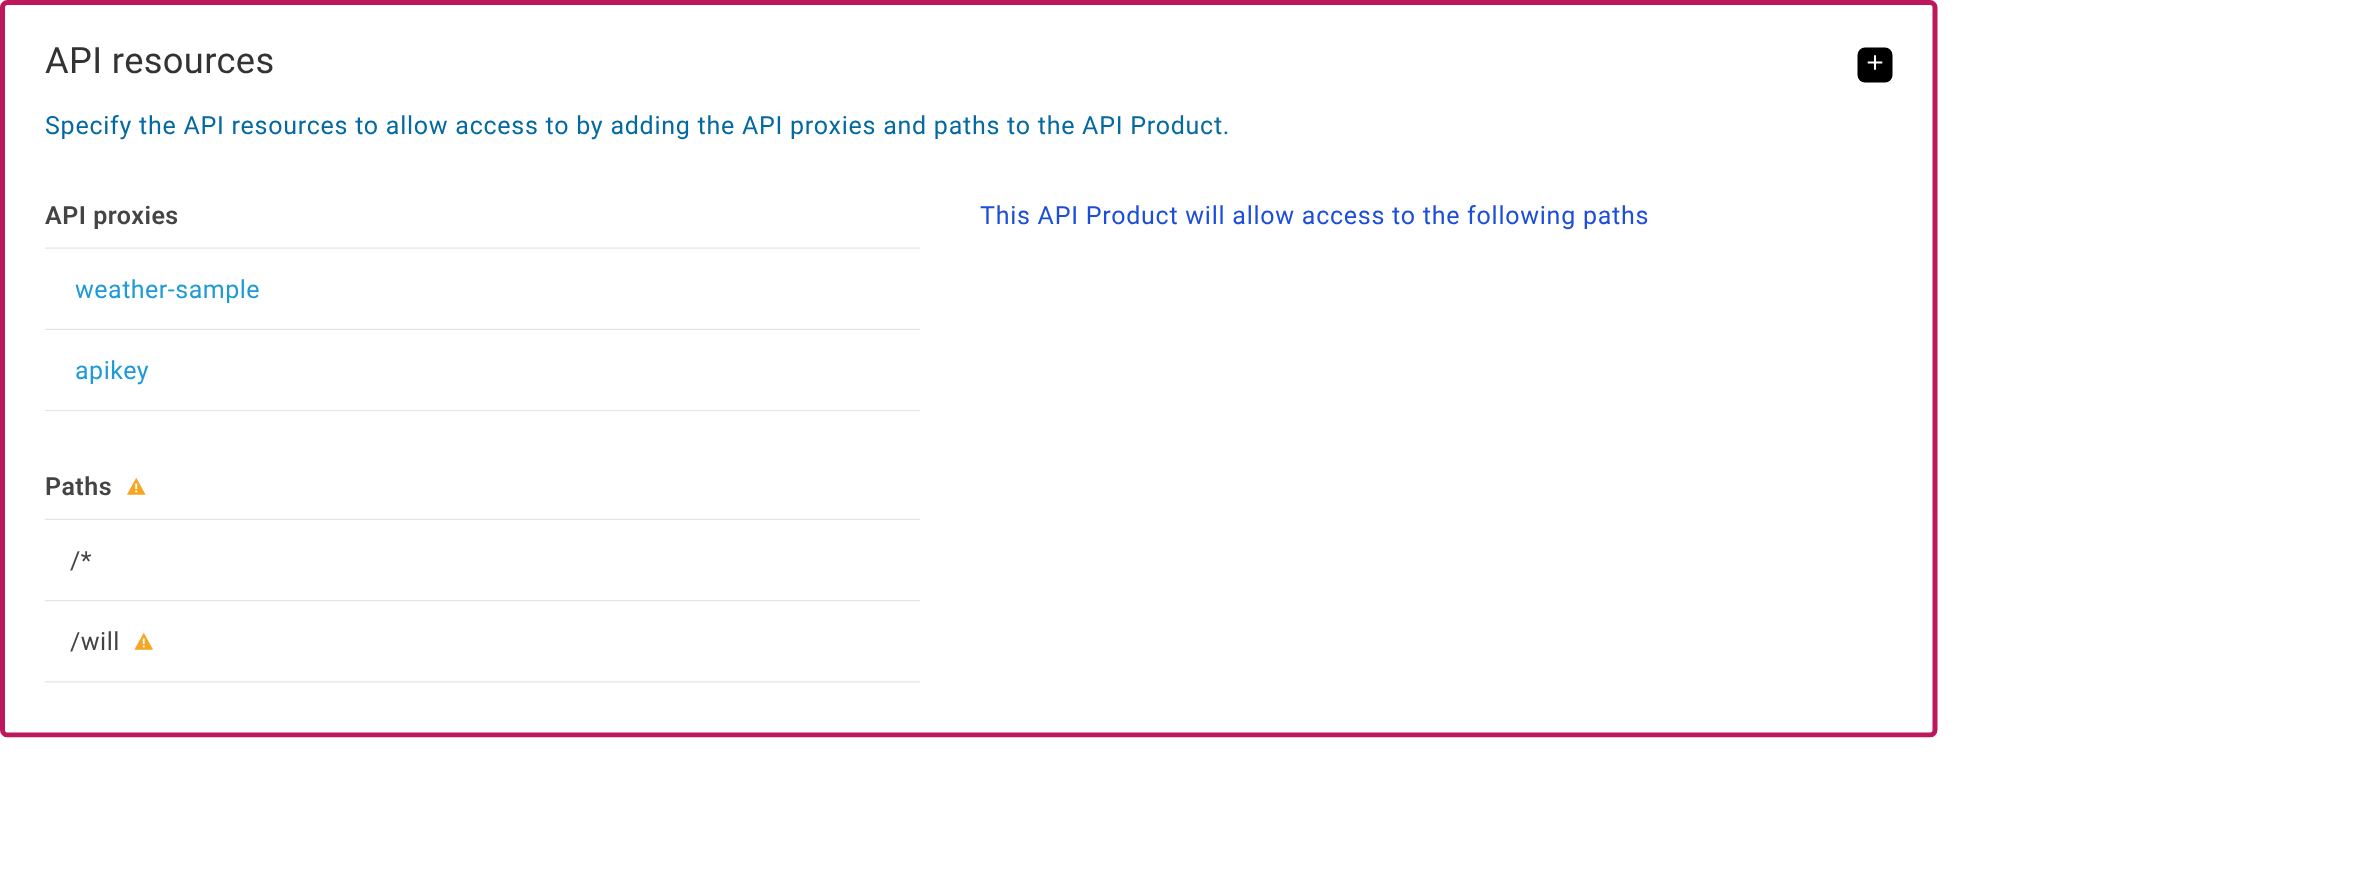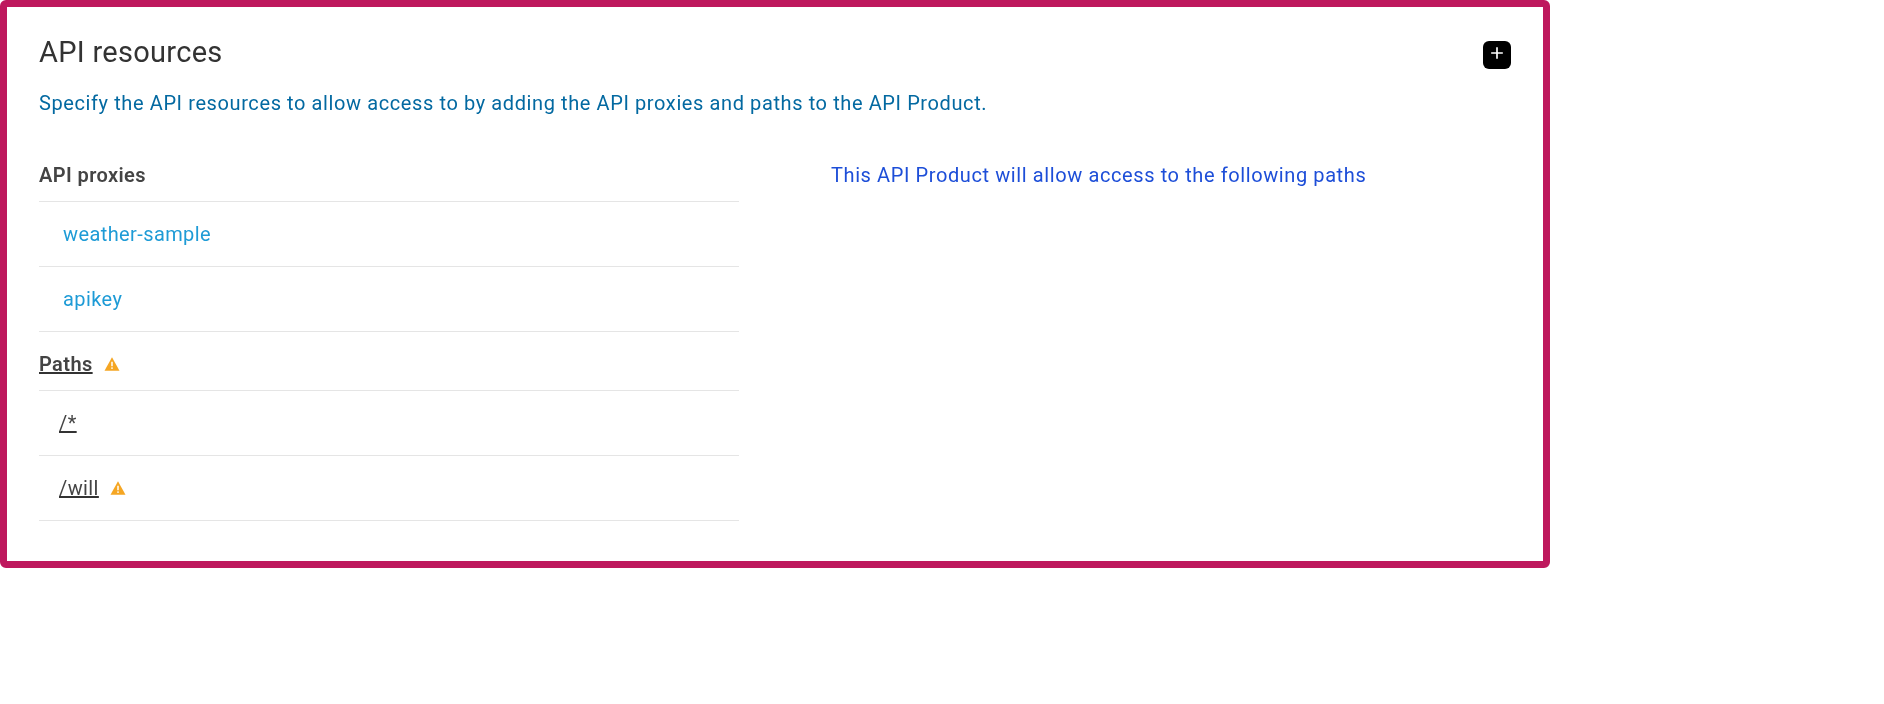--- a/index.html
+++ b/index.html
@@ -7,21 +7,21 @@
       margin: 0;
       padding: 0;
     }
     body {
       font-family: -apple-system, BlinkMacSystemFont, "Segoe UI", Roboto, "Helvetica Neue", Arial, sans-serif;
       background: #fff;
       color: #333;
       letter-spacing: 0.02em;
     }
     .panel {
-      border: 7px solid #be185d;
+      border: 4px solid #be185d;
       border-radius: 6px;
       padding: 28px 32px 40px 32px;
       width: 1550px;
       margin: 0;
       position: relative;
     }
     .panel-header {
       display: flex;
       justify-content: space-between;
       align-items: flex-start;
@@ -50,21 +50,21 @@
     }
     .panel-desc {
       font-size: 20px;
       color: #0369a1;
       margin-top: 22px;
       letter-spacing: 0.03em;
     }
     .columns {
       display: flex;
       margin-top: 48px;
-      gap: 92px;
+      gap: 48px;
     }
     .col-left {
       flex: 0 0 700px;
     }
     .col-right {
       flex: 1;
     }
     .section-label {
       font-size: 20px;
       font-weight: 600;
@@ -79,22 +79,21 @@
       padding: 20px 0 20px 24px;
       font-size: 20px;
       color: #1e9bd6;
       cursor: pointer;
       letter-spacing: 0.02em;
     }
     .proxy-item:last-child {
       border-bottom: 1px solid #e5e5e5;
     }
     .paths-section {
-      margin-top: 20px;
-      text-decoration: underline;
+      margin-top: 48px;
     }
     .paths-header {
       display: flex;
       align-items: center;
       gap: 10px;
       font-size: 20px;
     }
     .paths-label {
       font-weight: 600;
       color: #444;

